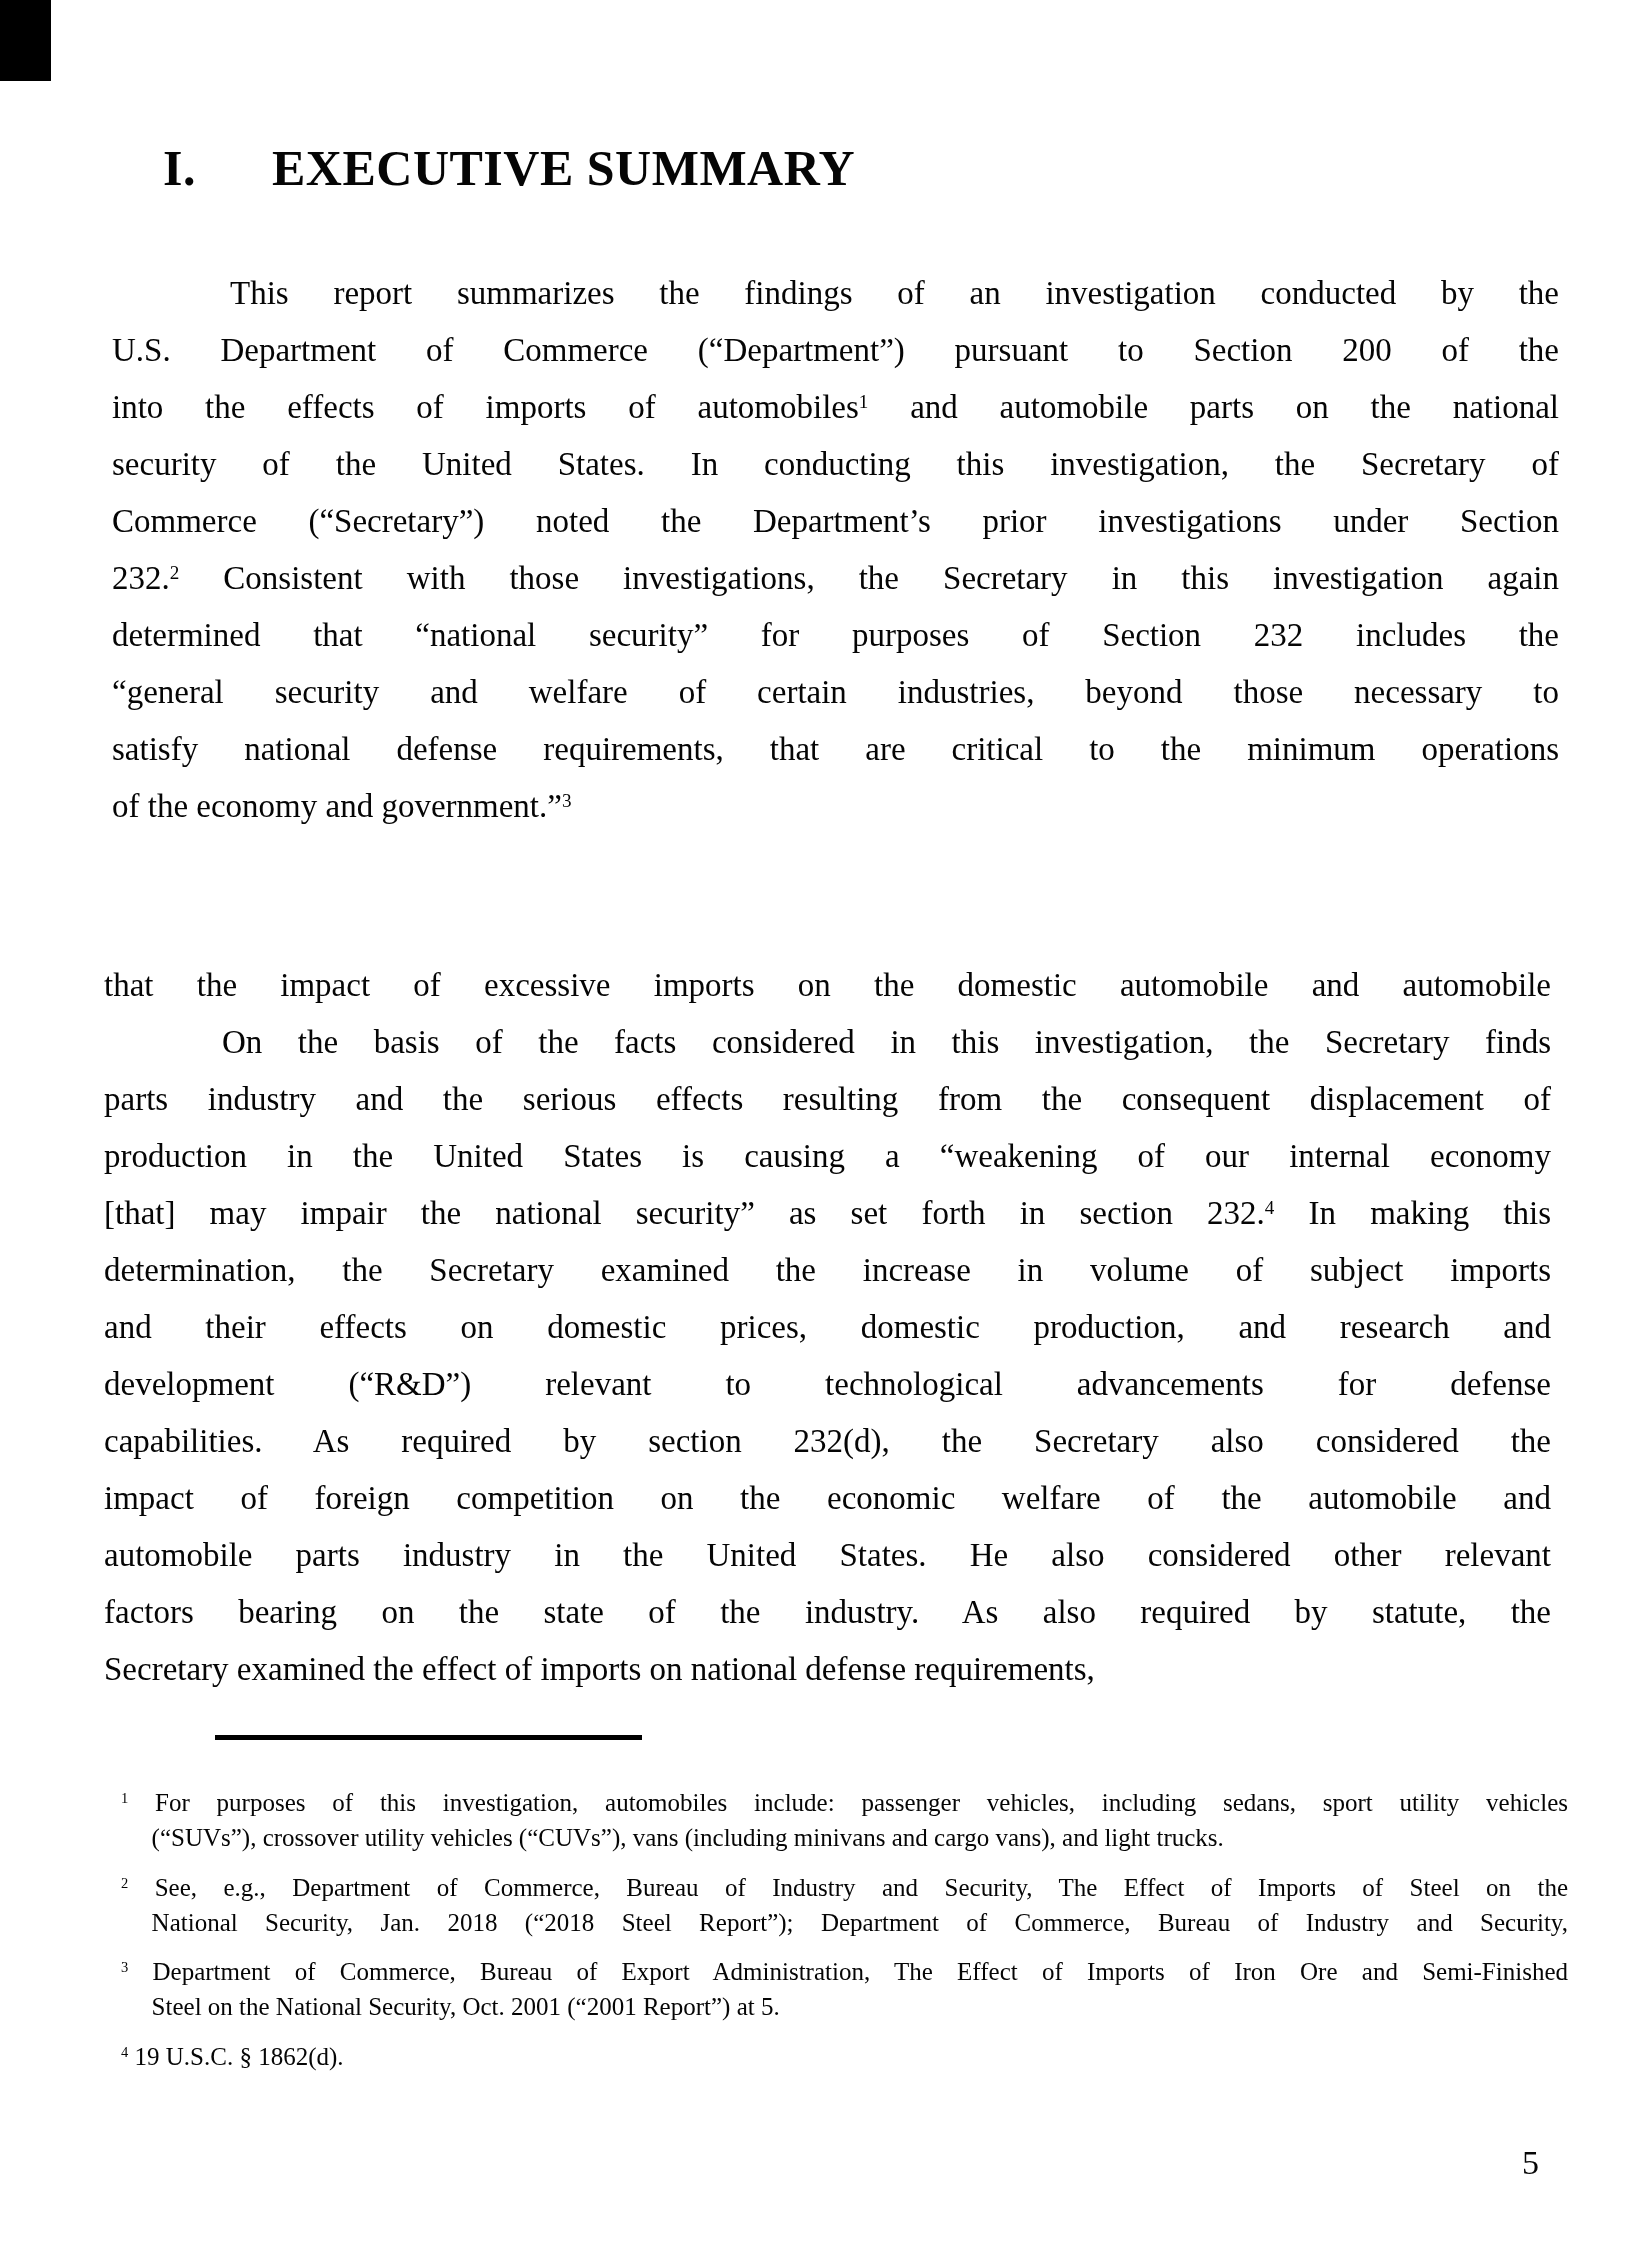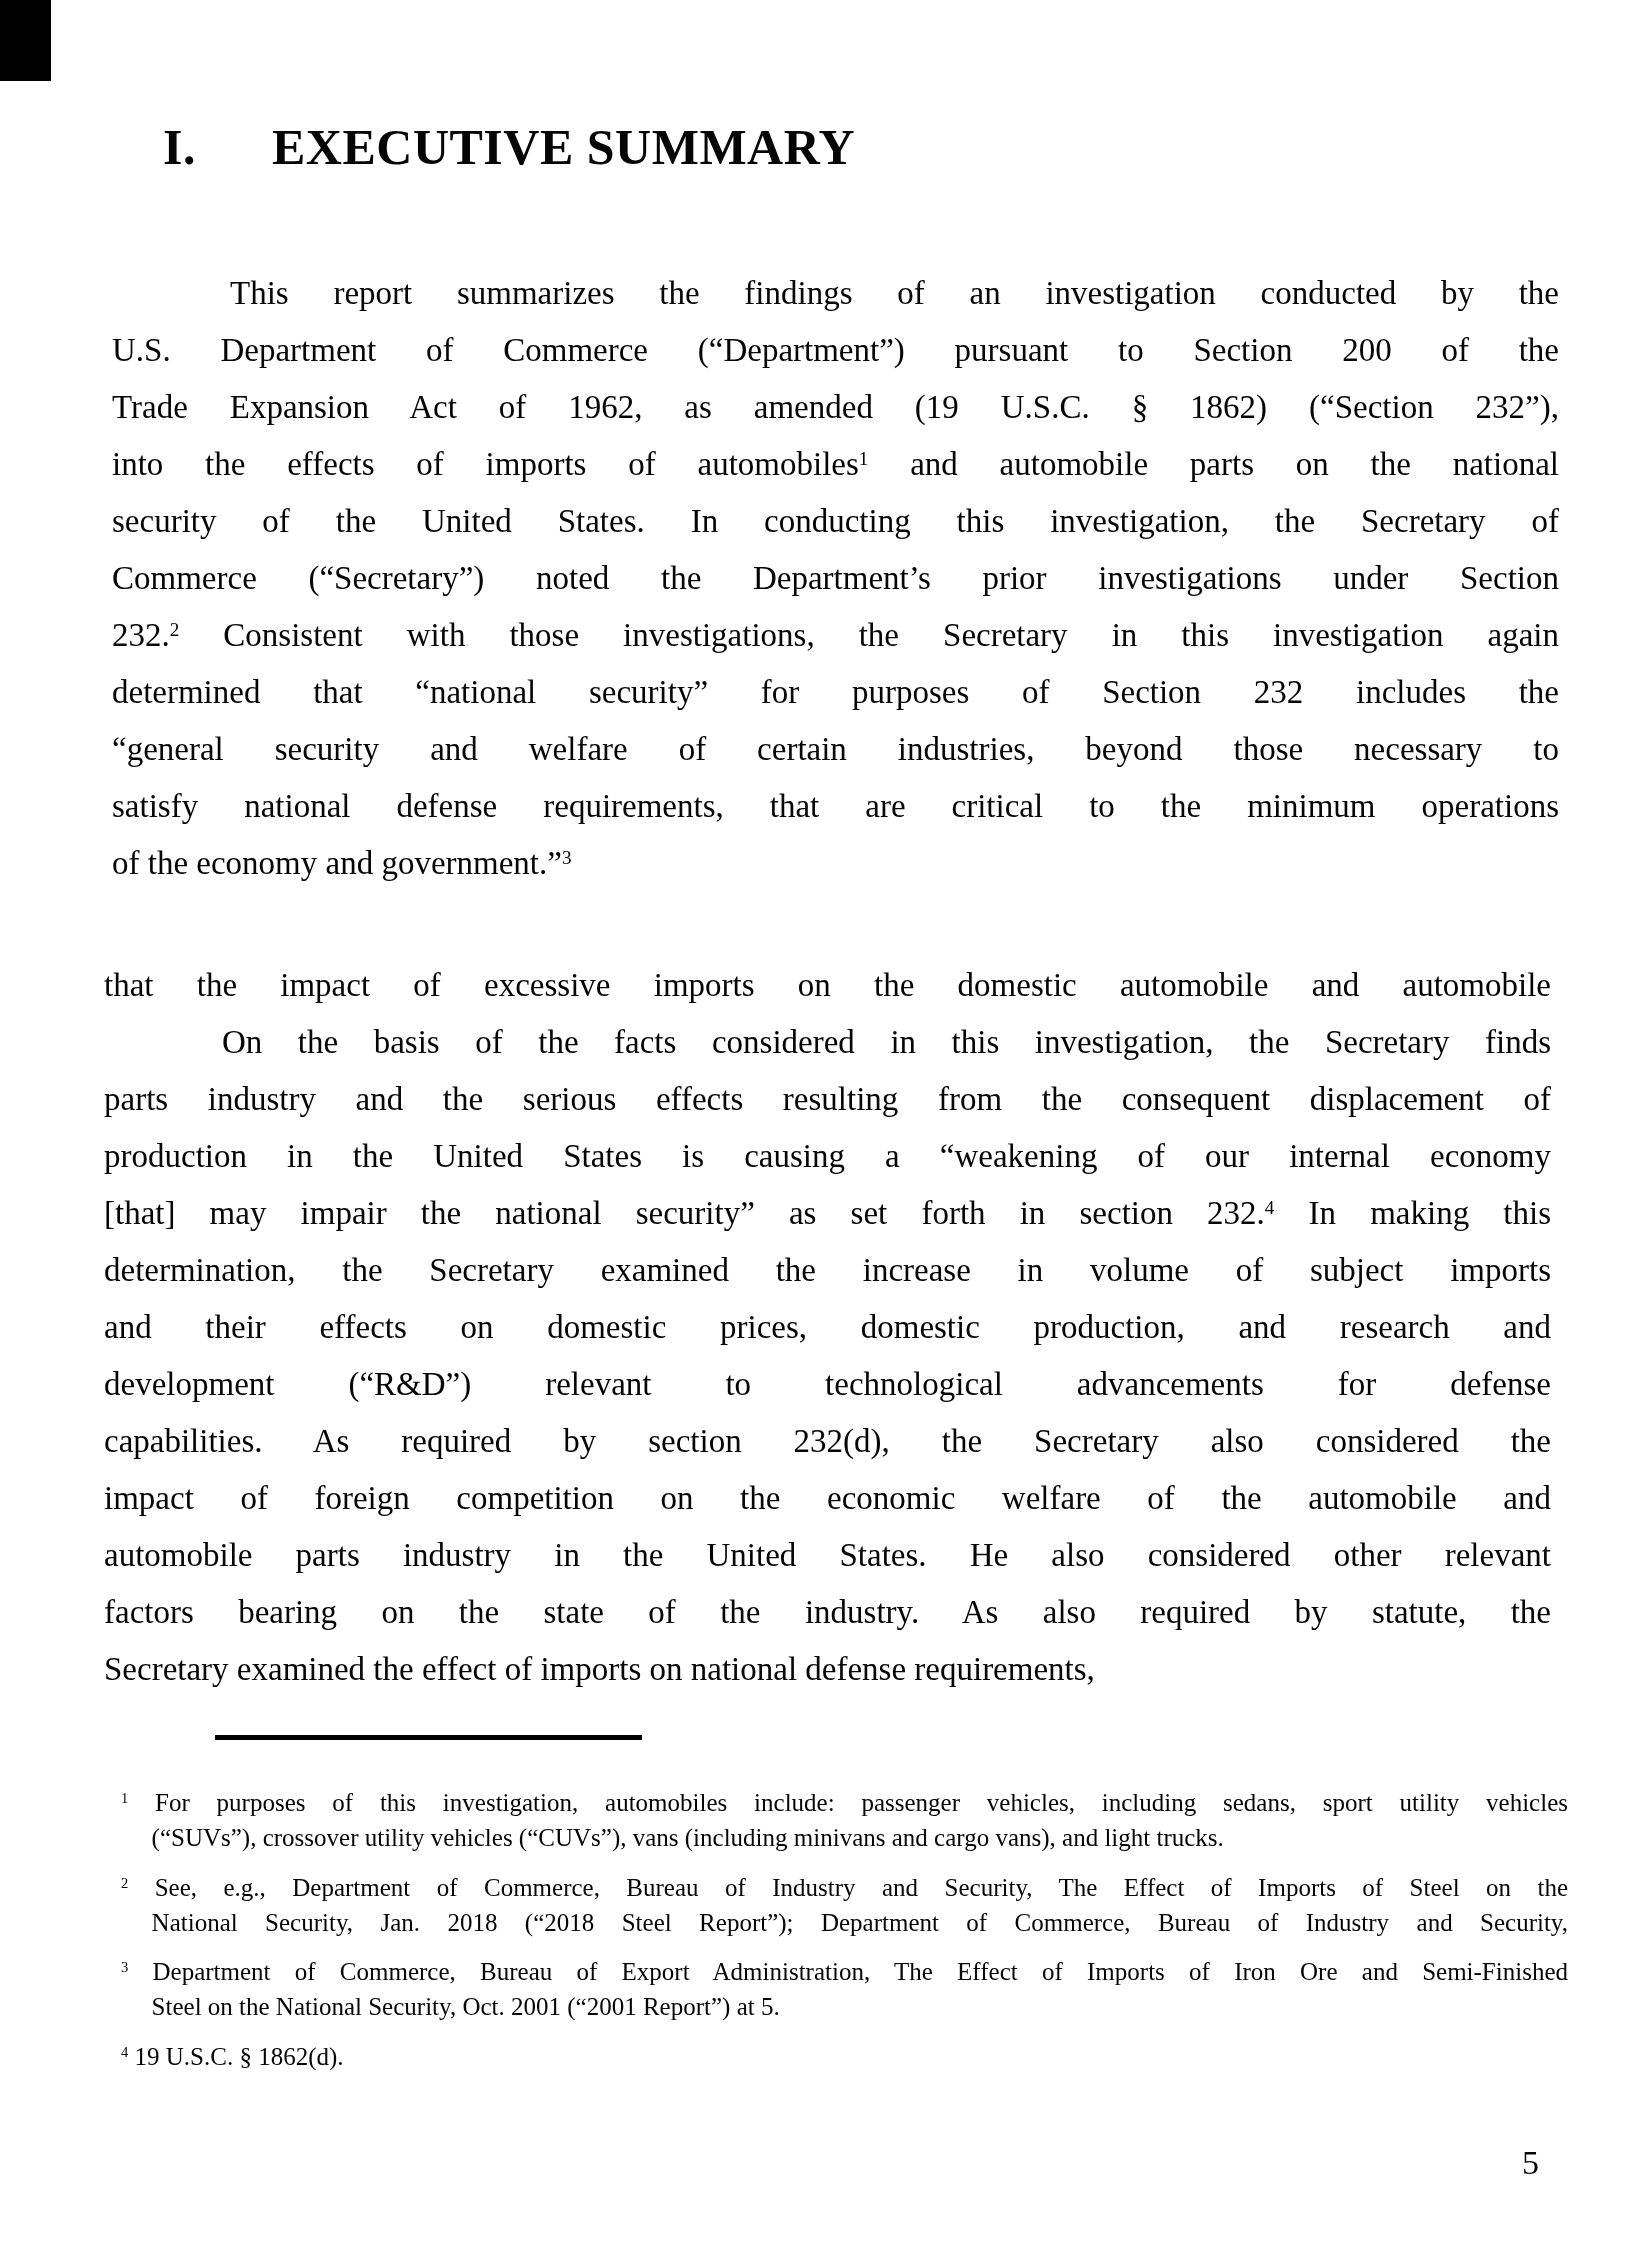--- a/index.html
+++ b/index.html
@@ -16,21 +16,21 @@
     overflow: hidden;
   }
   .scan-corner {
     position: absolute;
     left: 0; top: 0;
     width: 51px; height: 81px;
     background: #000000;
   }
   .heading {
     position: absolute;
-    left: 163px; top: 117px;
+    left: 163px; top: 138px;
     margin: 0;
     font-size: 50px;
     font-weight: bold;
     line-height: 60px;
     letter-spacing: 0.5px;
     white-space: nowrap;
   }
   .h-num { display: inline-block; width: 109px; }
   .para {
     position: absolute;
@@ -95,21 +95,20 @@
 
 <div class="page">
 
   <div class="scan-corner"></div>
 
   <h1 class="heading"><span class="h-num">I.</span><span class="h-title">EXECUTIVE SUMMARY</span></h1>
 
   <div class="para para1">
       <div class="line first"><span class="seg">This report summarizes the findings of an investigation conducted by the</span></div>
       <div class="line"><span class="seg">U.S. Department of Commerce (“Department”) pursuant to Section 200 of the</span></div>
-      <div class="line"><span class="seg">Trade Expansion Act of 1962, as amended (19 U.S.C. § 1862) (“Section 232”),</span></div>
       <div class="line"><span class="seg">into the effects of imports of automobiles</span><span class="sup">1</span><span class="seg"> and automobile parts on the national</span></div>
       <div class="line"><span class="seg">security of the United States. In conducting this investigation, the Secretary of</span></div>
       <div class="line"><span class="seg">Commerce (“Secretary”) noted the Department’s prior investigations under Section</span></div>
       <div class="line"><span class="seg">232.</span><span class="sup">2</span><span class="seg"> Consistent with those investigations, the Secretary in this investigation again</span></div>
       <div class="line"><span class="seg">determined that “national security” for purposes of Section 232 includes the</span></div>
       <div class="line"><span class="seg">“general security and welfare of certain industries, beyond those necessary to</span></div>
       <div class="line"><span class="seg">satisfy national defense requirements, that are critical to the minimum operations</span></div>
       <div class="line last"><span class="seg">of the economy and government.”</span><span class="sup">3</span></div>
     </div>
 

